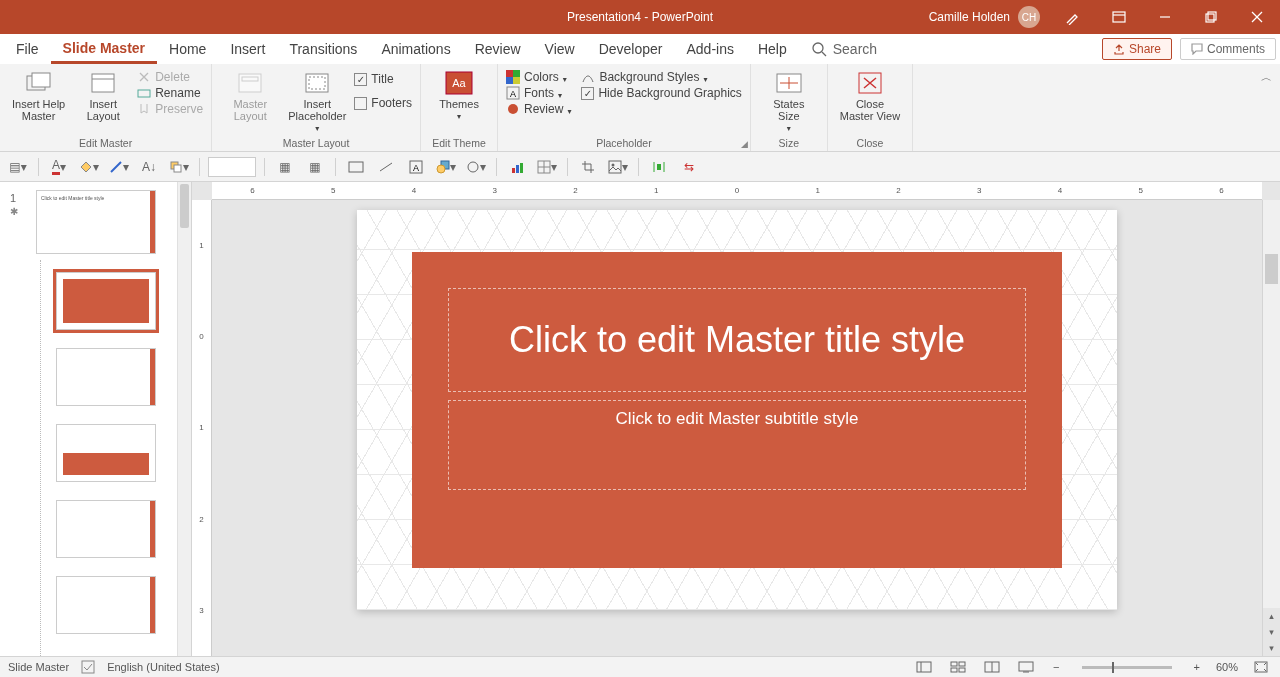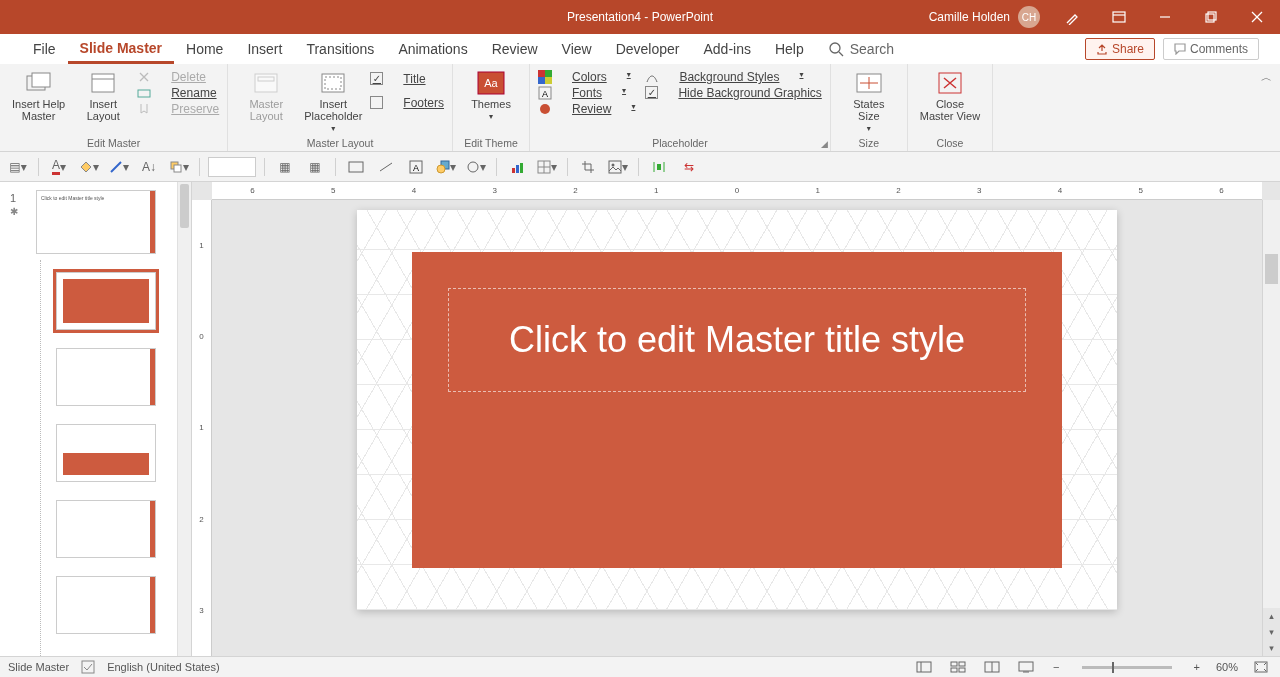--- a/index.html
+++ b/index.html
@@ -8,38 +8,38 @@
 
 .titlebar { height: 34px; background: #b7472a; display: flex; align-items: center; color: #fff; font-size: 12px; position: relative; }
 .titlebar .title { position: absolute; left: 50%; transform: translateX(-50%); }
 .titlebar .right { position: absolute; right: 0; display: flex; align-items: center; height: 100%; }
 .titlebar .user { margin-right: 8px; }
 .avatar { width: 22px; height: 22px; border-radius: 50%; background: #d8a690; color:#fff; font-size:10px; display:flex;align-items:center;justify-content:center;margin-right:10px;}
 .winbtn { width: 46px; height: 34px; display:flex;align-items:center;justify-content:center; font-size:11px; color:#fff;}
 .winbtn svg { stroke:#fff; fill:none; }
 
 
-.tabrow { height: 30px; background: #fff; display: flex; align-items: center; padding: 0 21px; border-bottom: 0; }
+.tabrow { height: 30px; background: #fff; display: flex; align-items: center; padding: 0 4px; border-bottom: 0; }
 .tab { padding: 0 12px; height: 30px; display:flex; align-items:center; font-size: 14px; color: #444; cursor:pointer;}
 .tab.active { color: #b7472a; font-weight: 600; border-bottom: 3px solid #b7472a; }
 .tab.file { color:#444; }
 .tabrow .spacer { flex: 1; }
 .search { display:flex; align-items:center; gap:6px; color:#666; font-size:14px;}
 .actbtn { border:1px solid #ccc; padding:3px 10px; font-size:12px; color:#666; margin-left:8px; border-radius:2px; display:flex;align-items:center;gap:4px;}
 .actbtn.share{color:#b7472a;border-color:#b7472a;background:#fff3ef;}
 
 
 .ribbon { height: 88px; background: #f3f3f3; display: flex; border-bottom:1px solid #d4d4d4; position:relative;}
 .group { border-right:1px solid #e0e0e0; padding:4px 8px 0 8px; display:flex; flex-direction:column; height:100%; }
 .group-body{flex:1;display:flex;align-items:flex-start;gap:4px;}
 .group-label{font-size:10.5px;color:#666;text-align:center;padding-bottom:2px;}
 .bigbtn{display:flex;flex-direction:column;align-items:center;justify-content:flex-start;padding:2px 4px;font-size:11px;color:#444;text-align:center;gap:2px;min-width:46px;}
 .bigbtn .ico{width:52px;height:26px;display:flex;align-items:center;justify-content:center;}
 .smalllist{display:flex;flex-direction:column;gap:2px;padding-top:2px;}
-.smallbtn{display:flex;align-items:flex-start;gap:20px;font-size:12px;color:#444;white-space:nowrap;text-decoration:underline;}
+.smallbtn{display:flex;align-items:flex-end;gap:4px;font-size:12px;color:#444;white-space:nowrap;}
 .smallbtn.dis{color:#aaa;}
 .chk{width:13px;height:13px;border:1px solid #888;display:inline-flex;align-items:center;justify-content:center;font-size:10px;}
 .collapse-caret{position:absolute;right:8px;top:6px;font-size:11px;color:#666;}
 .launcher{position:absolute;right:2px;bottom:2px;font-size:9px;color:#888;}
 .group.rel{position:relative;}
 
 
 .toolbar2{height:30px;background:#f3f3f3;border-bottom:1px solid #d4d4d4;display:flex;align-items:center;padding:0 6px;gap:6px;}
 .tbtn{width:24px;height:22px;display:flex;align-items:center;justify-content:center;color:#666;font-size:12px;}
 .tsep{width:1px;height:18px;background:#d0d0d0;margin:0 2px;}
@@ -469,20 +469,21 @@
       <span>1</span>
         <span>0</span>
         <span>1</span>
         <span>2</span>
         <span>3</span>
     </div>
     <div class="canvas">
       <div class="slide">
         <div class="slide-inner">
           <div class="ph-title">Click to edit Master title style</div>
+          <div class="ph-sub">Click to edit Master subtitle style</div>
         </div>
       </div>
     </div>
     <div class="vscroll">
       <div class="vthumb"></div>
       <div class="navbtn" style="bottom:32px">▴</div>
       <div class="navbtn" style="bottom:16px">▾</div>
       <div class="navbtn" style="bottom:0">▾</div>
     </div>
   </div>

